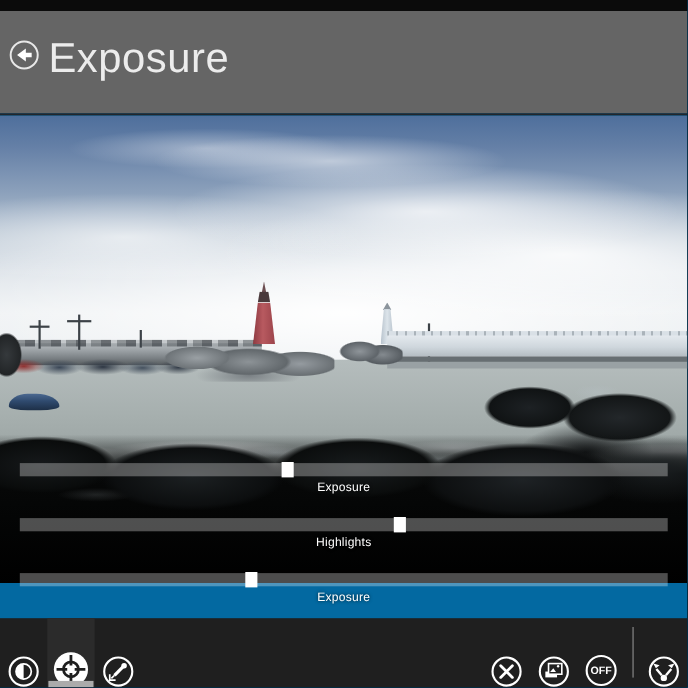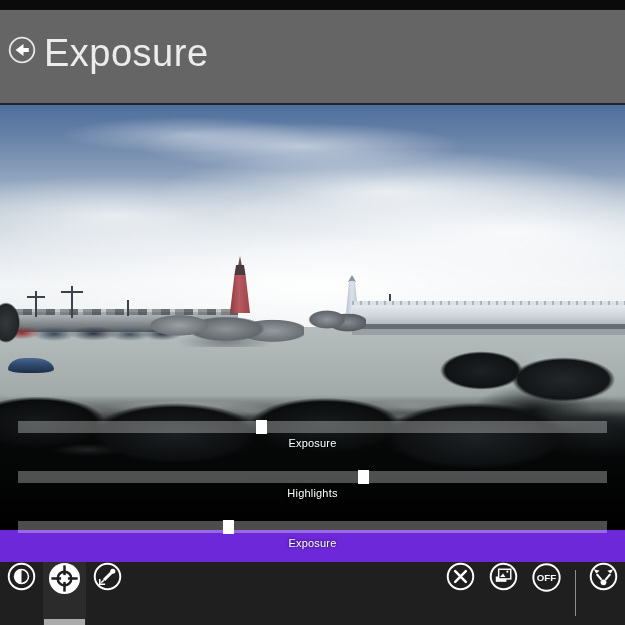--- a/index.html
+++ b/index.html
@@ -1,19 +1,19 @@
 <!DOCTYPE html>
 <html><head>
 <meta charset="utf-8">
 <style>
   * { margin:0; padding:0; box-sizing:border-box; }
   html,body { background:#000; }
   .screen {
     position:relative; width:625px; height:625px;
-    background:#6d28d9; overflow:hidden;
+    background:#0369a1; overflow:hidden;
     font-family:"Liberation Sans", sans-serif;
     text-decoration:underline;
   }
 
   
   .top-strip { position:absolute; left:0; top:0; width:625px; height:10px; background:#0b0b0b; }
   .header {
     position:absolute; left:0; top:10px; width:625px; height:93px;
     background:#656565; display:flex; align-items:center;
   }
@@ -194,21 +194,21 @@
   #slider-highlights{ top:471px; }
   #slider-shadows   { top:521px; }
 
   
   .toolbar {
     position:absolute; left:0; top:562px; width:625px; height:63px;
     background:#1f1f1f;
   }
   .tool {
     position:absolute; top:0; height:63px; width:43px;
-    display:flex; align-items:flex-start; justify-content:center;
+    display:flex; align-items:flex-end; justify-content:center;
     background:none; border:none; cursor:pointer; padding:0;
   }
   .tool.selected-col { background:#2b2b2b; }
   .tool .sel-underline {
     position:absolute; left:1px; right:1px; bottom:0; height:6px; background:#ababab;
   }
   .tb-divider {
     position:absolute; left:575px; top:8px; width:1px; height:46px; background:#8f8f8f;
   }
   svg { display:block; }

